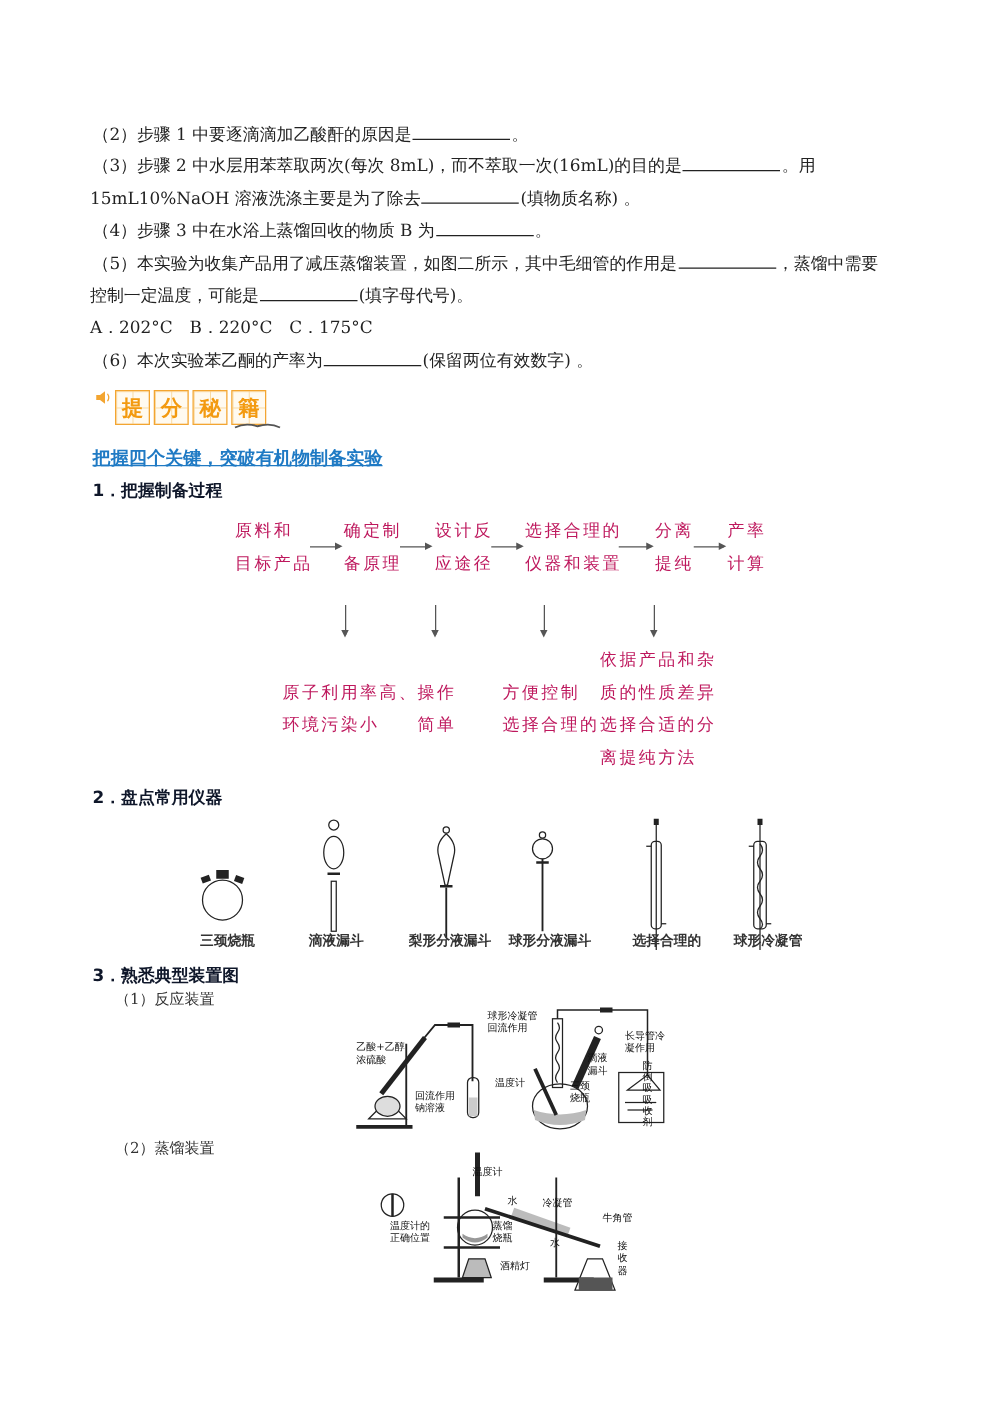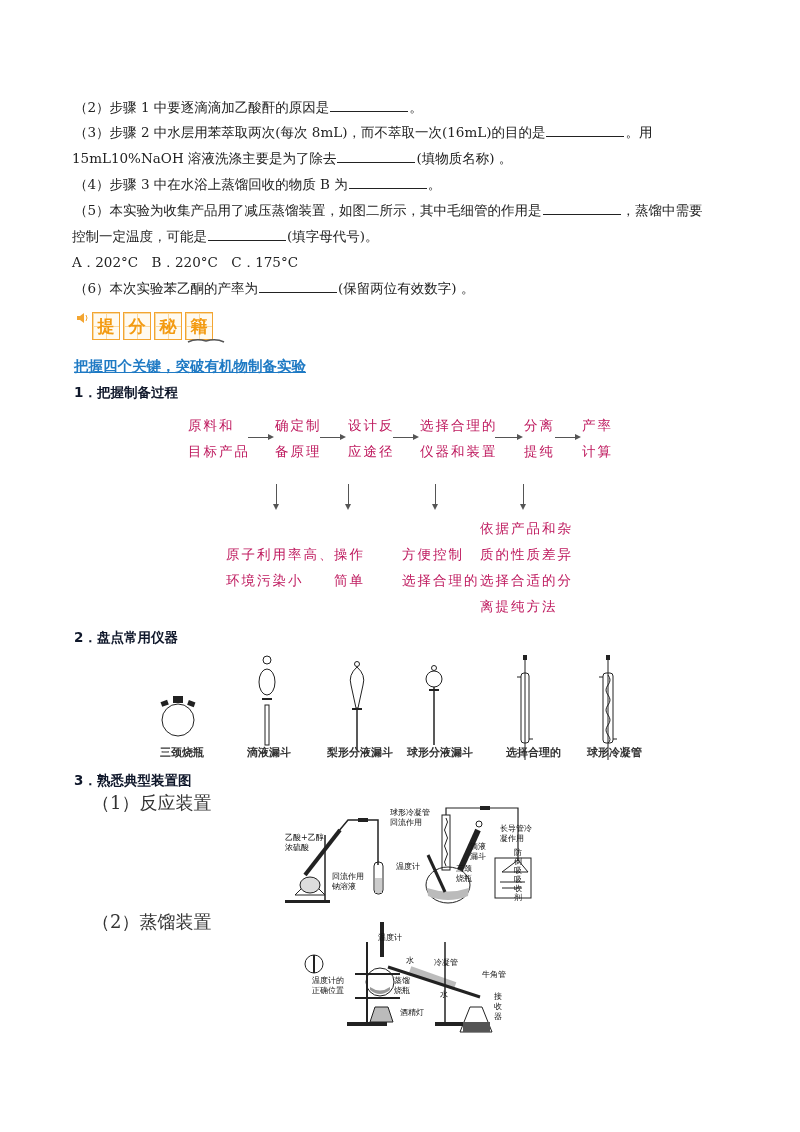--- a/index.html
+++ b/index.html
@@ -14,21 +14,21 @@
                   background-image: linear-gradient(#f9d9a0 1px, transparent 1px), linear-gradient(90deg, #f9d9a0 1px, transparent 1px);
                   background-size: 13px 13px; background-position: 0 0; }
   .section-title { position: absolute; left: 74px; top: 357px; font-family: "DejaVu Sans", sans-serif; font-weight: bold; font-size: 14.5px; color: #1f7ac4; text-decoration: underline; }
   .subhead { position: absolute; font-family: "DejaVu Sans", sans-serif; font-weight: bold; font-size: 13.5px; color: #0f172a; }
   .flow { position: absolute; font-size: 13.5px; line-height: 26px; color: #be185d; letter-spacing: 2px; white-space: nowrap; }
   .arrow-h { position: absolute; height: 1px; background: #555; }
   .arrow-h::after { content: ""; position: absolute; right: -2px; top: -3px; border-left: 6px solid #555; border-top: 3.5px solid transparent; border-bottom: 3.5px solid transparent; }
   .arrow-v { position: absolute; width: 1px; background: #555; }
   .arrow-v::after { content: ""; position: absolute; left: -3px; bottom: -2px; border-top: 6px solid #555; border-left: 3.5px solid transparent; border-right: 3.5px solid transparent; }
   .inst-label { position: absolute; font-size: 11px; color: #333; white-space: nowrap; font-weight: bold; }
-  .sublabel { position: absolute; font-size: 18px; color: #333; }
+  .sublabel { position: absolute; font-size: 12px; color: #333; }
   .diag-label { position: absolute; font-family: "DejaVu Sans", sans-serif; font-size: 8px; color: #111; line-height: 10px; white-space: nowrap; }
   svg { position: absolute; overflow: visible; }
 </style>
 </head>
 <body>
 
 <div>
   <div class="line" style="top:97px">
     <span>（2）步骤 1 中要逐滴滴加乙酸酐的原因是</span><span class="blank"></span><span>。</span>
   </div>

